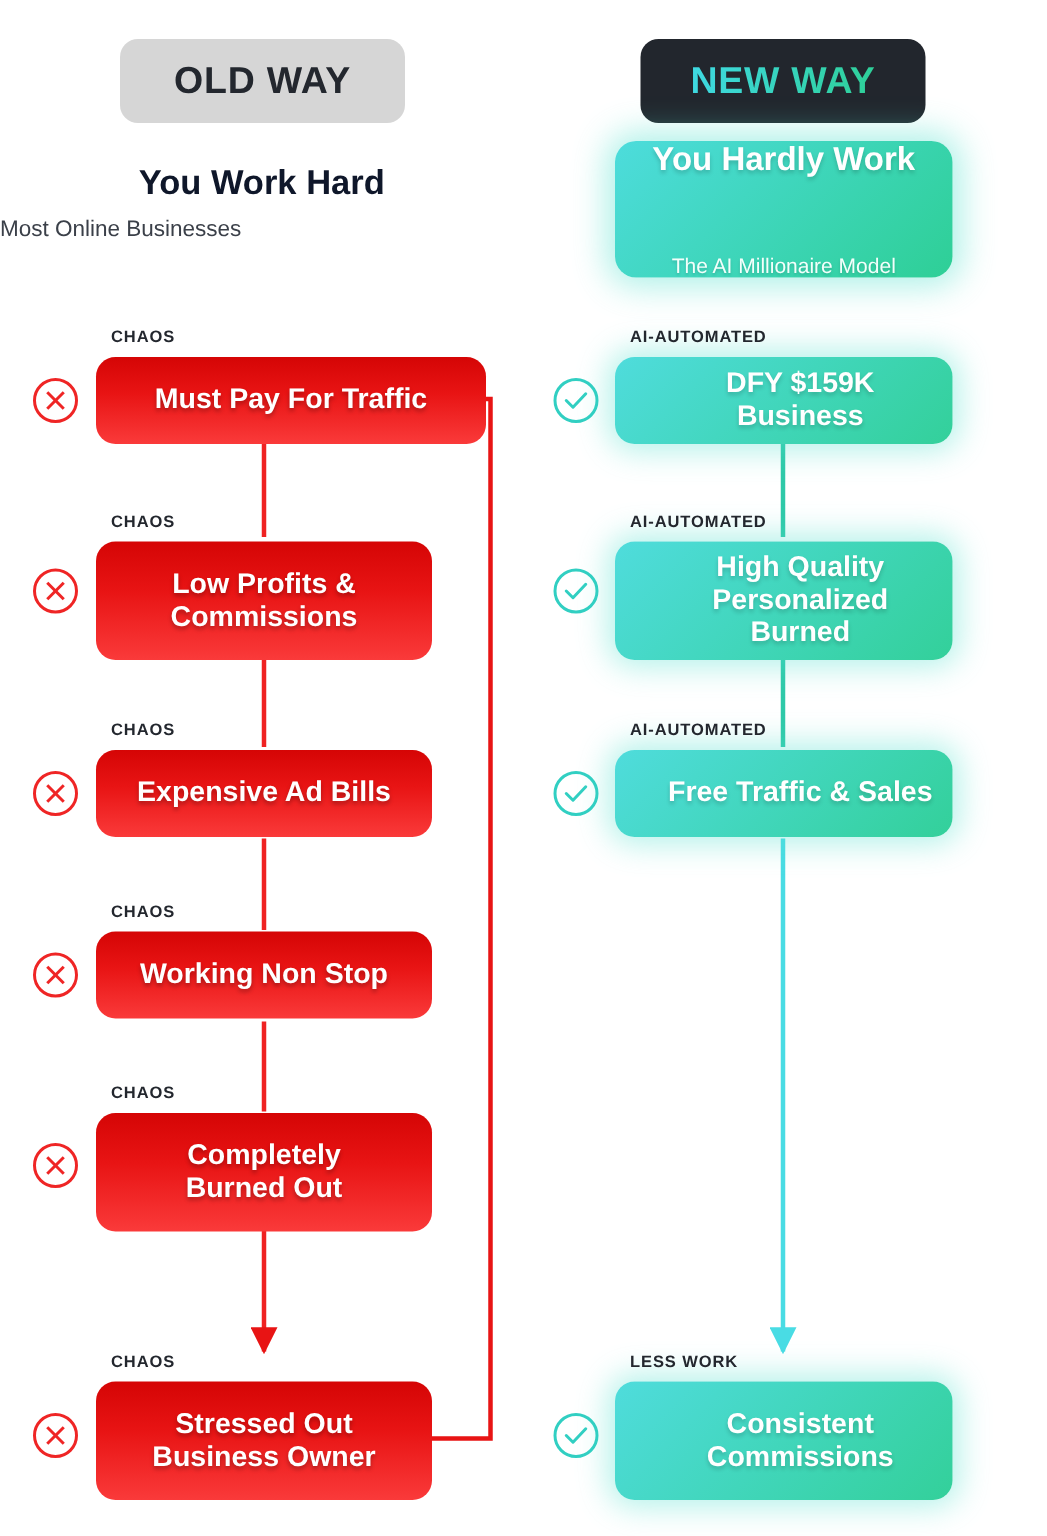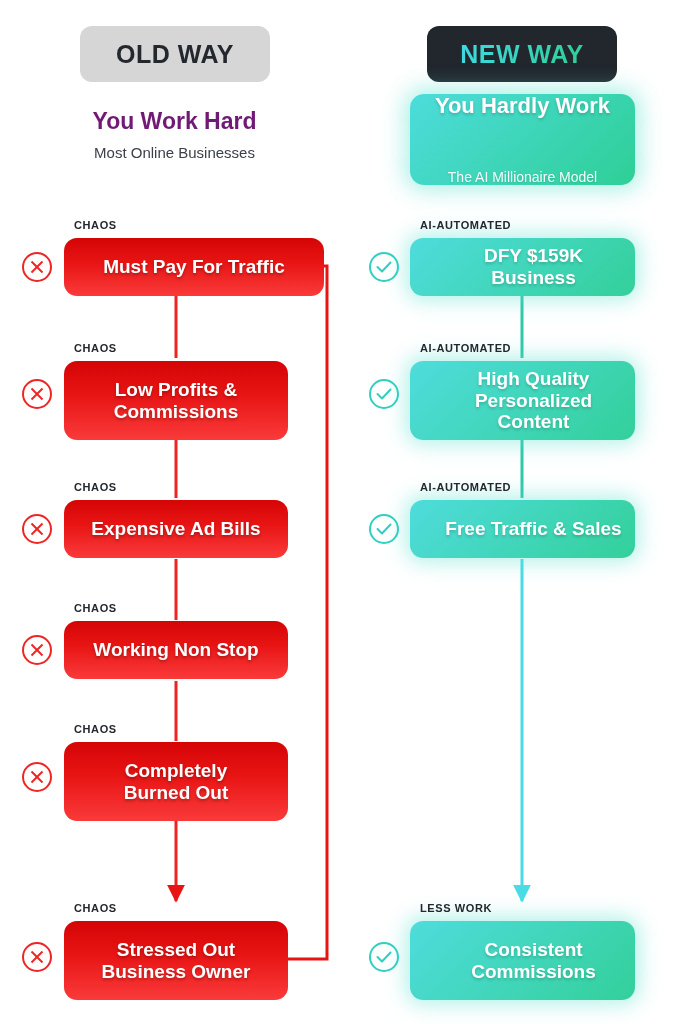--- a/index.html
+++ b/index.html
@@ -63,28 +63,27 @@
     letter-spacing: 0.5px;
   }
 
   #old-heading {
     position: absolute;
     left: 0; top: 108px;
     width: 349px;
     text-align: center;
     font-size: 23px;
     font-weight: bold;
-    color: #701a75;
+    color: #0f172a;
     z-index: 3;
   }
   #old-sub {
     position: absolute;
     left: 0; top: 144px;
     width: 349px;
-    text-align: center;
     font-size: 15px;
     color: #3b4049;
     z-index: 3;
   }
 
   #new-card {
     position: absolute;
     left: 410px; top: 94px;
     width: 225px; height: 91px;
     border-radius: 14px;
@@ -252,21 +251,21 @@
 
   <div class="kicker" style="left:420px; top:219px;">AI-AUTOMATED</div>
   <div class="box teal" style="left:410px; top:238px; width:225px; height:58px;">DFY $159K Business</div>
   <svg class="mark" style="left:367px; top:250px;" viewBox="0 0 34 34">
     <circle cx="17" cy="17" r="14" fill="none" stroke="#31cfc2" stroke-width="2"></circle>
     <polyline points="10.5,17 15,21.5 23.5,12.5" fill="none" stroke="#31cfc2" stroke-width="2" stroke-linecap="round" stroke-linejoin="round"></polyline>
   </svg>
 
   <div class="kicker" style="left:420px; top:342px;">AI-AUTOMATED</div>
   <div class="box teal" style="left:410px; top:361px; width:225px; height:79px;">High Quality
-Personalized Content</div>
+Personalized Burned</div>
   <svg class="mark" style="left:367px; top:377px;" viewBox="0 0 34 34">
     <circle cx="17" cy="17" r="14" fill="none" stroke="#31cfc2" stroke-width="2"></circle>
     <polyline points="10.5,17 15,21.5 23.5,12.5" fill="none" stroke="#31cfc2" stroke-width="2" stroke-linecap="round" stroke-linejoin="round"></polyline>
   </svg>
 
   <div class="kicker" style="left:420px; top:481px;">AI-AUTOMATED</div>
   <div class="box teal" style="left:410px; top:500px; width:225px; height:58px;">Free Traffic &amp; Sales</div>
   <svg class="mark" style="left:367px; top:512px;" viewBox="0 0 34 34">
     <circle cx="17" cy="17" r="14" fill="none" stroke="#31cfc2" stroke-width="2"></circle>
     <polyline points="10.5,17 15,21.5 23.5,12.5" fill="none" stroke="#31cfc2" stroke-width="2" stroke-linecap="round" stroke-linejoin="round"></polyline>

